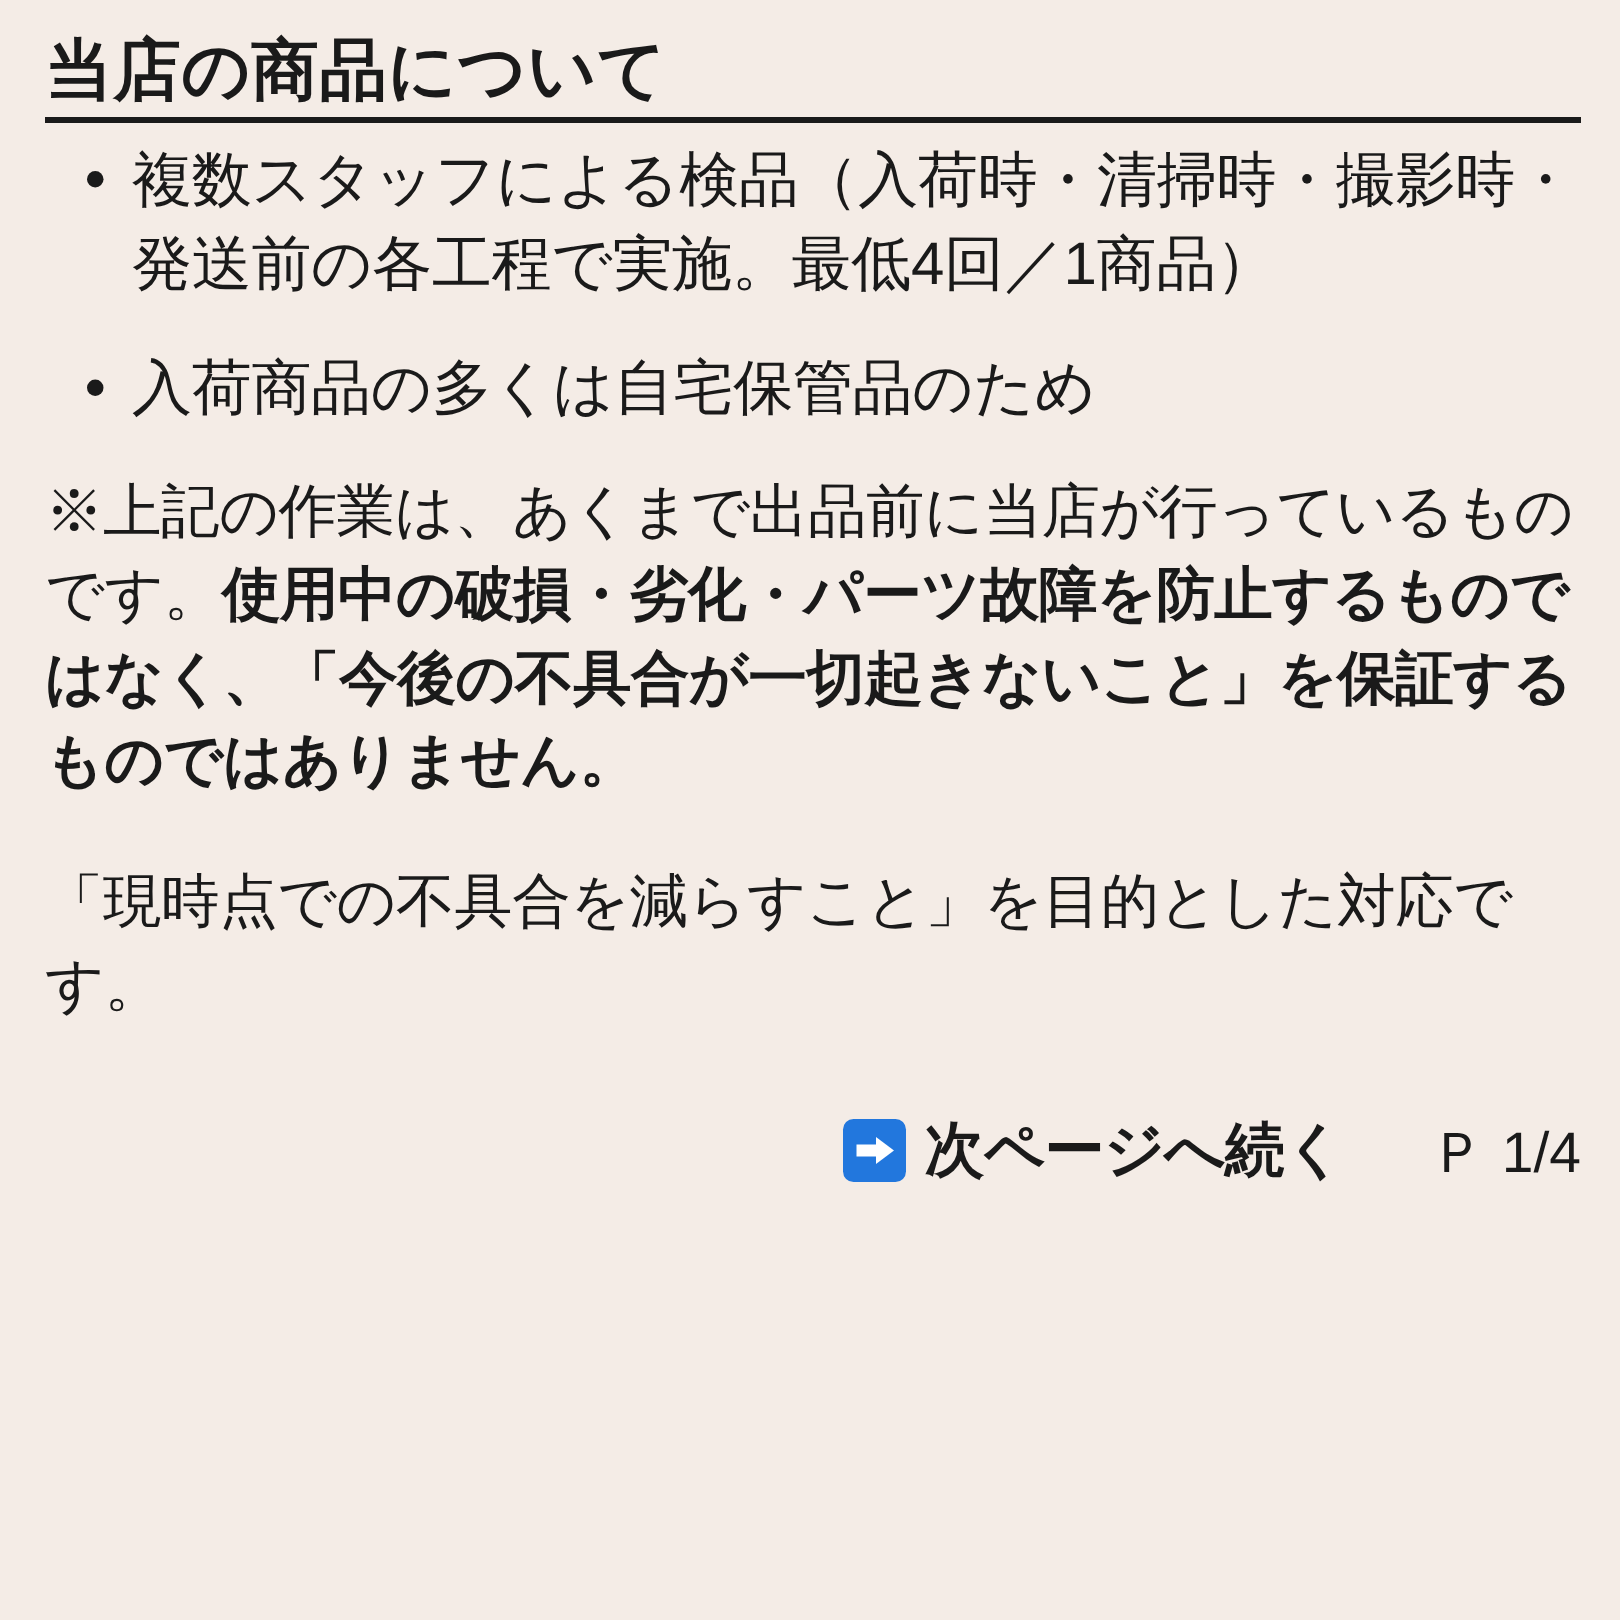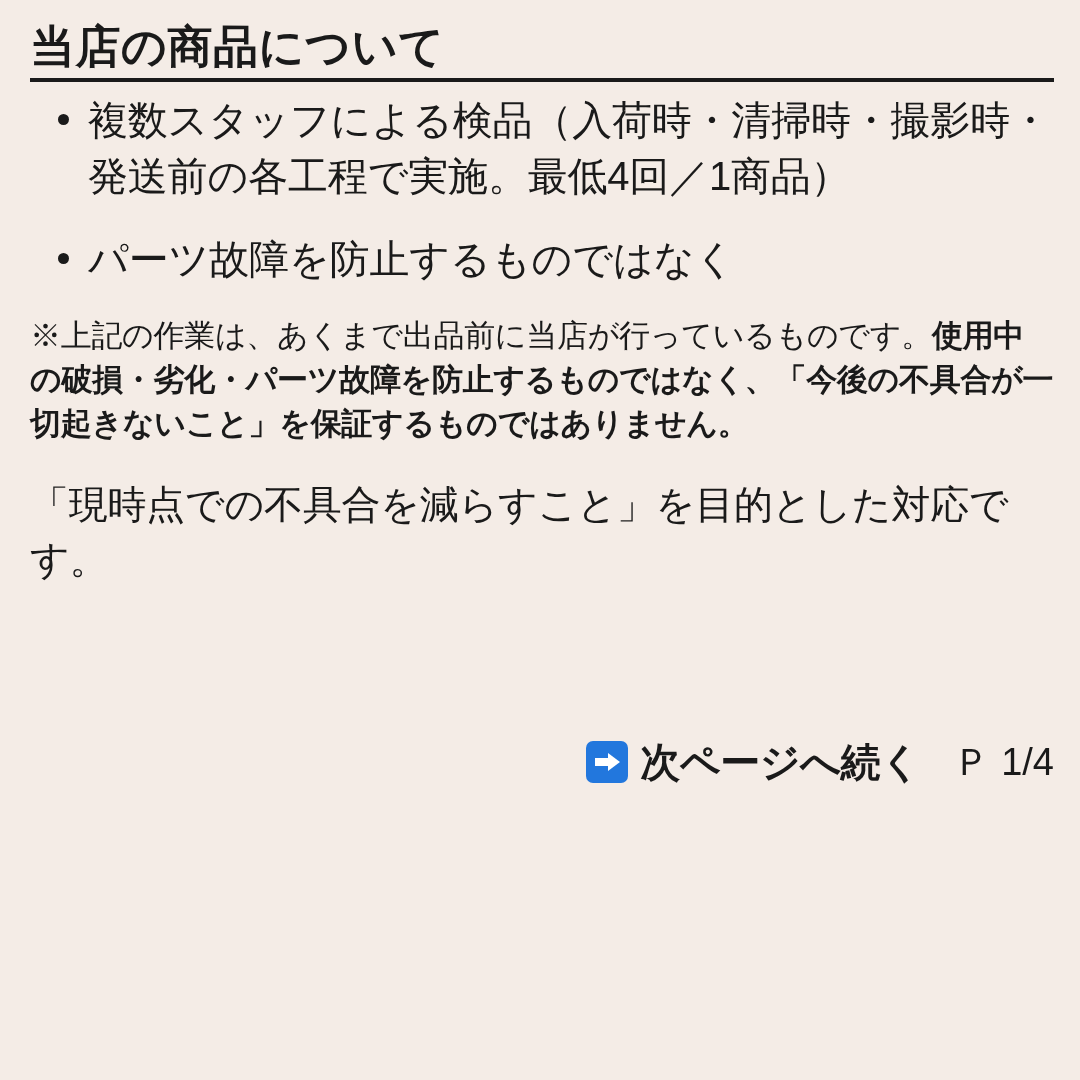--- a/index.html
+++ b/index.html
@@ -47,46 +47,45 @@
   ul.bullets li .dot {
     position: absolute;
     left: 28px;
     top: 22px;
     width: 11px;
     height: 11px;
     background: #1a1a1a;
     border-radius: 50%;
   }
   .note {
-    font-size: 31px;
+    font-size: 39px;
     line-height: 1.42;
     letter-spacing: -0.3px;
     margin-top: 0;
   }
   .note .strong {
     font-weight: bold;
   }
   .note2 {
     font-size: 39px;
     line-height: 1.42;
     letter-spacing: -0.3px;
     margin-top: 4px;
   }
   .footer {
     position: absolute;
     left: 0;
     right: 0;
     bottom: 6px;
     height: 64px;
     display: flex;
-    align-items: center;
+    align-items: flex-end;
     justify-content: flex-end;
     padding-right: 26px;
     box-sizing: border-box;
-    gap: 32px;
   }
   .next-page {
     display: flex;
     align-items: center;
     gap: 12px;
     font-size: 40px;
     font-weight: bold;
     letter-spacing: -0.5px;
   }
   .arrow-icon {
@@ -111,39 +110,40 @@
     position: absolute;
     left: 22px;
     top: 12px;
     width: 0;
     height: 0;
     border-top: 9px solid transparent;
     border-bottom: 9px solid transparent;
     border-left: 12px solid #ffffff;
   }
   .page-num {
+    margin-left: 56px;
     font-size: 38px;
     letter-spacing: 0px;
   }
 </style>
 </head>
 <body>
 
 <div class="page">
 
   <h1 class="title">当店の商品について</h1>
 
   <ul class="bullets">
     <li>
       <span class="dot"></span>
       <span>複数スタッフによる検品（入荷時・清掃時・撮影時・発送前の各工程で実施。最低4回／1商品）</span>
     </li>
     <li>
       <span class="dot"></span>
-      <span>パーツ故障を防止するものではなく</span>
+      <span>入荷商品の多くは自宅保管品のため</span>
     </li>
   </ul>
 
   <p class="note"><span>※上記の作業は、あくまで出品前に当店が行っているものです。</span><span class="strong">使用中の破損・劣化・パーツ故障を防止するものではなく、「今後の不具合が一切起きないこと」を保証するものではありません。</span></p>
 
   <p class="note2">「現時点での不具合を減らすこと」を目的とした対応です。</p>
 
   <div class="footer">
     <div class="next-page">
       <span class="arrow-icon"></span>

